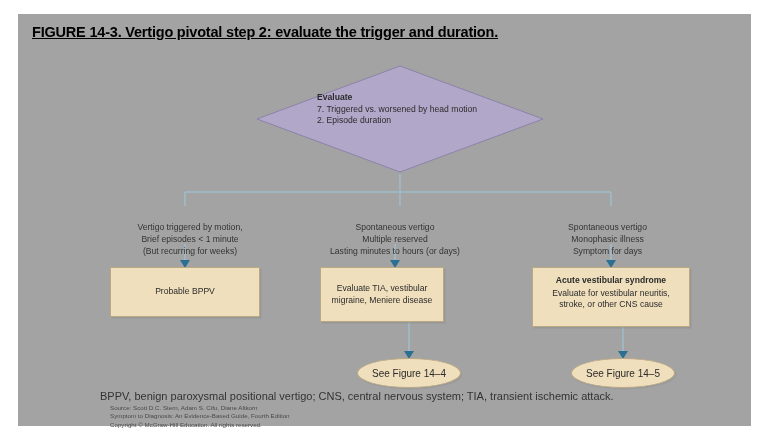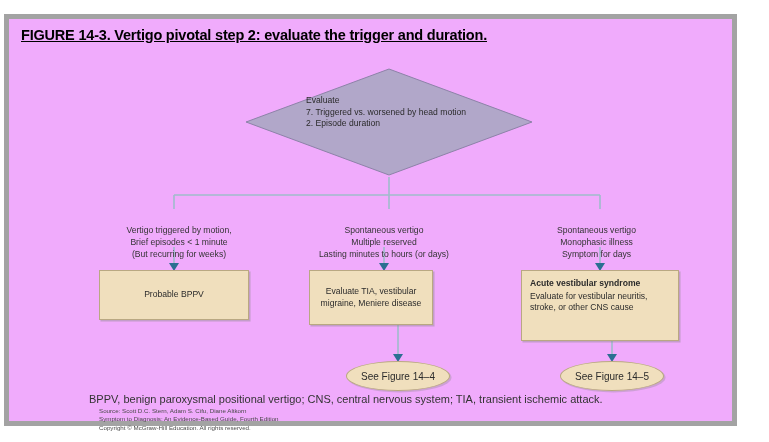--- a/index.html
+++ b/index.html
@@ -8,26 +8,26 @@
     background: #ffffff;
   }
   body {
     width: 769px;
     height: 442px;
     font-family: "Liberation Sans", sans-serif;
     overflow: hidden;
   }
   #figure-frame {
     position: absolute;
-    left: 4px;
+    left: 18px;
     top: 14px;
     width: 733px;
     height: 412px;
-    border: 5px solid #a3a3a3;
-    background: #f0abfc;
+    border: 2px solid #a3a3a3;
+    background: #a3a3a3;
     box-sizing: border-box;
   }
   #figure-title {
     position: absolute;
     left: 12px;
     top: 8px;
     font-size: 14.5px;
     font-weight: bold;
     color: #000000;
     text-decoration: underline;
@@ -62,21 +62,21 @@
   #pivot-node svg { display: block; }
   #pivot-text {
     position: absolute;
     left: 62px;
     top: 28px;
     width: 215px;
     font-size: 8.6px;
     line-height: 11.5px;
     color: #2b2b2b;
   }
-  #pivot-text .hd { font-weight: normal; }
+  #pivot-text .hd { font-weight: bold; }
 
   
   .branch-caption {
     position: absolute;
     text-align: center;
     font-size: 8.6px;
     line-height: 11.8px;
     color: #333333;
     white-space: nowrap;
     margin-top: 20px;
@@ -100,23 +100,23 @@
     left: 90px; top: 251px; width: 150px; height: 50px;
     display: flex; align-items: center; justify-content: center;
     text-align: center;
   }
   #box-tia {
     left: 300px; top: 251px; width: 124px; height: 55px;
     display: flex; align-items: center; justify-content: center;
     text-align: center;
   }
   #box-avs {
-    left: 512px; top: 251px; width: 158px; height: 71px;
+    left: 512px; top: 251px; width: 158px; height: 60px;
     padding: 7px 8px 0 8px;
-    text-align: left;
+    text-align: center;
   }
   #box-avs .hd { font-weight: bold; display: block; margin-bottom: 1px; }
 
   
   .oval-node {
     position: absolute;
     background: #f0dfbd;
     border: 1px solid #b9a882;
     border-radius: 50%;
     box-sizing: border-box;

